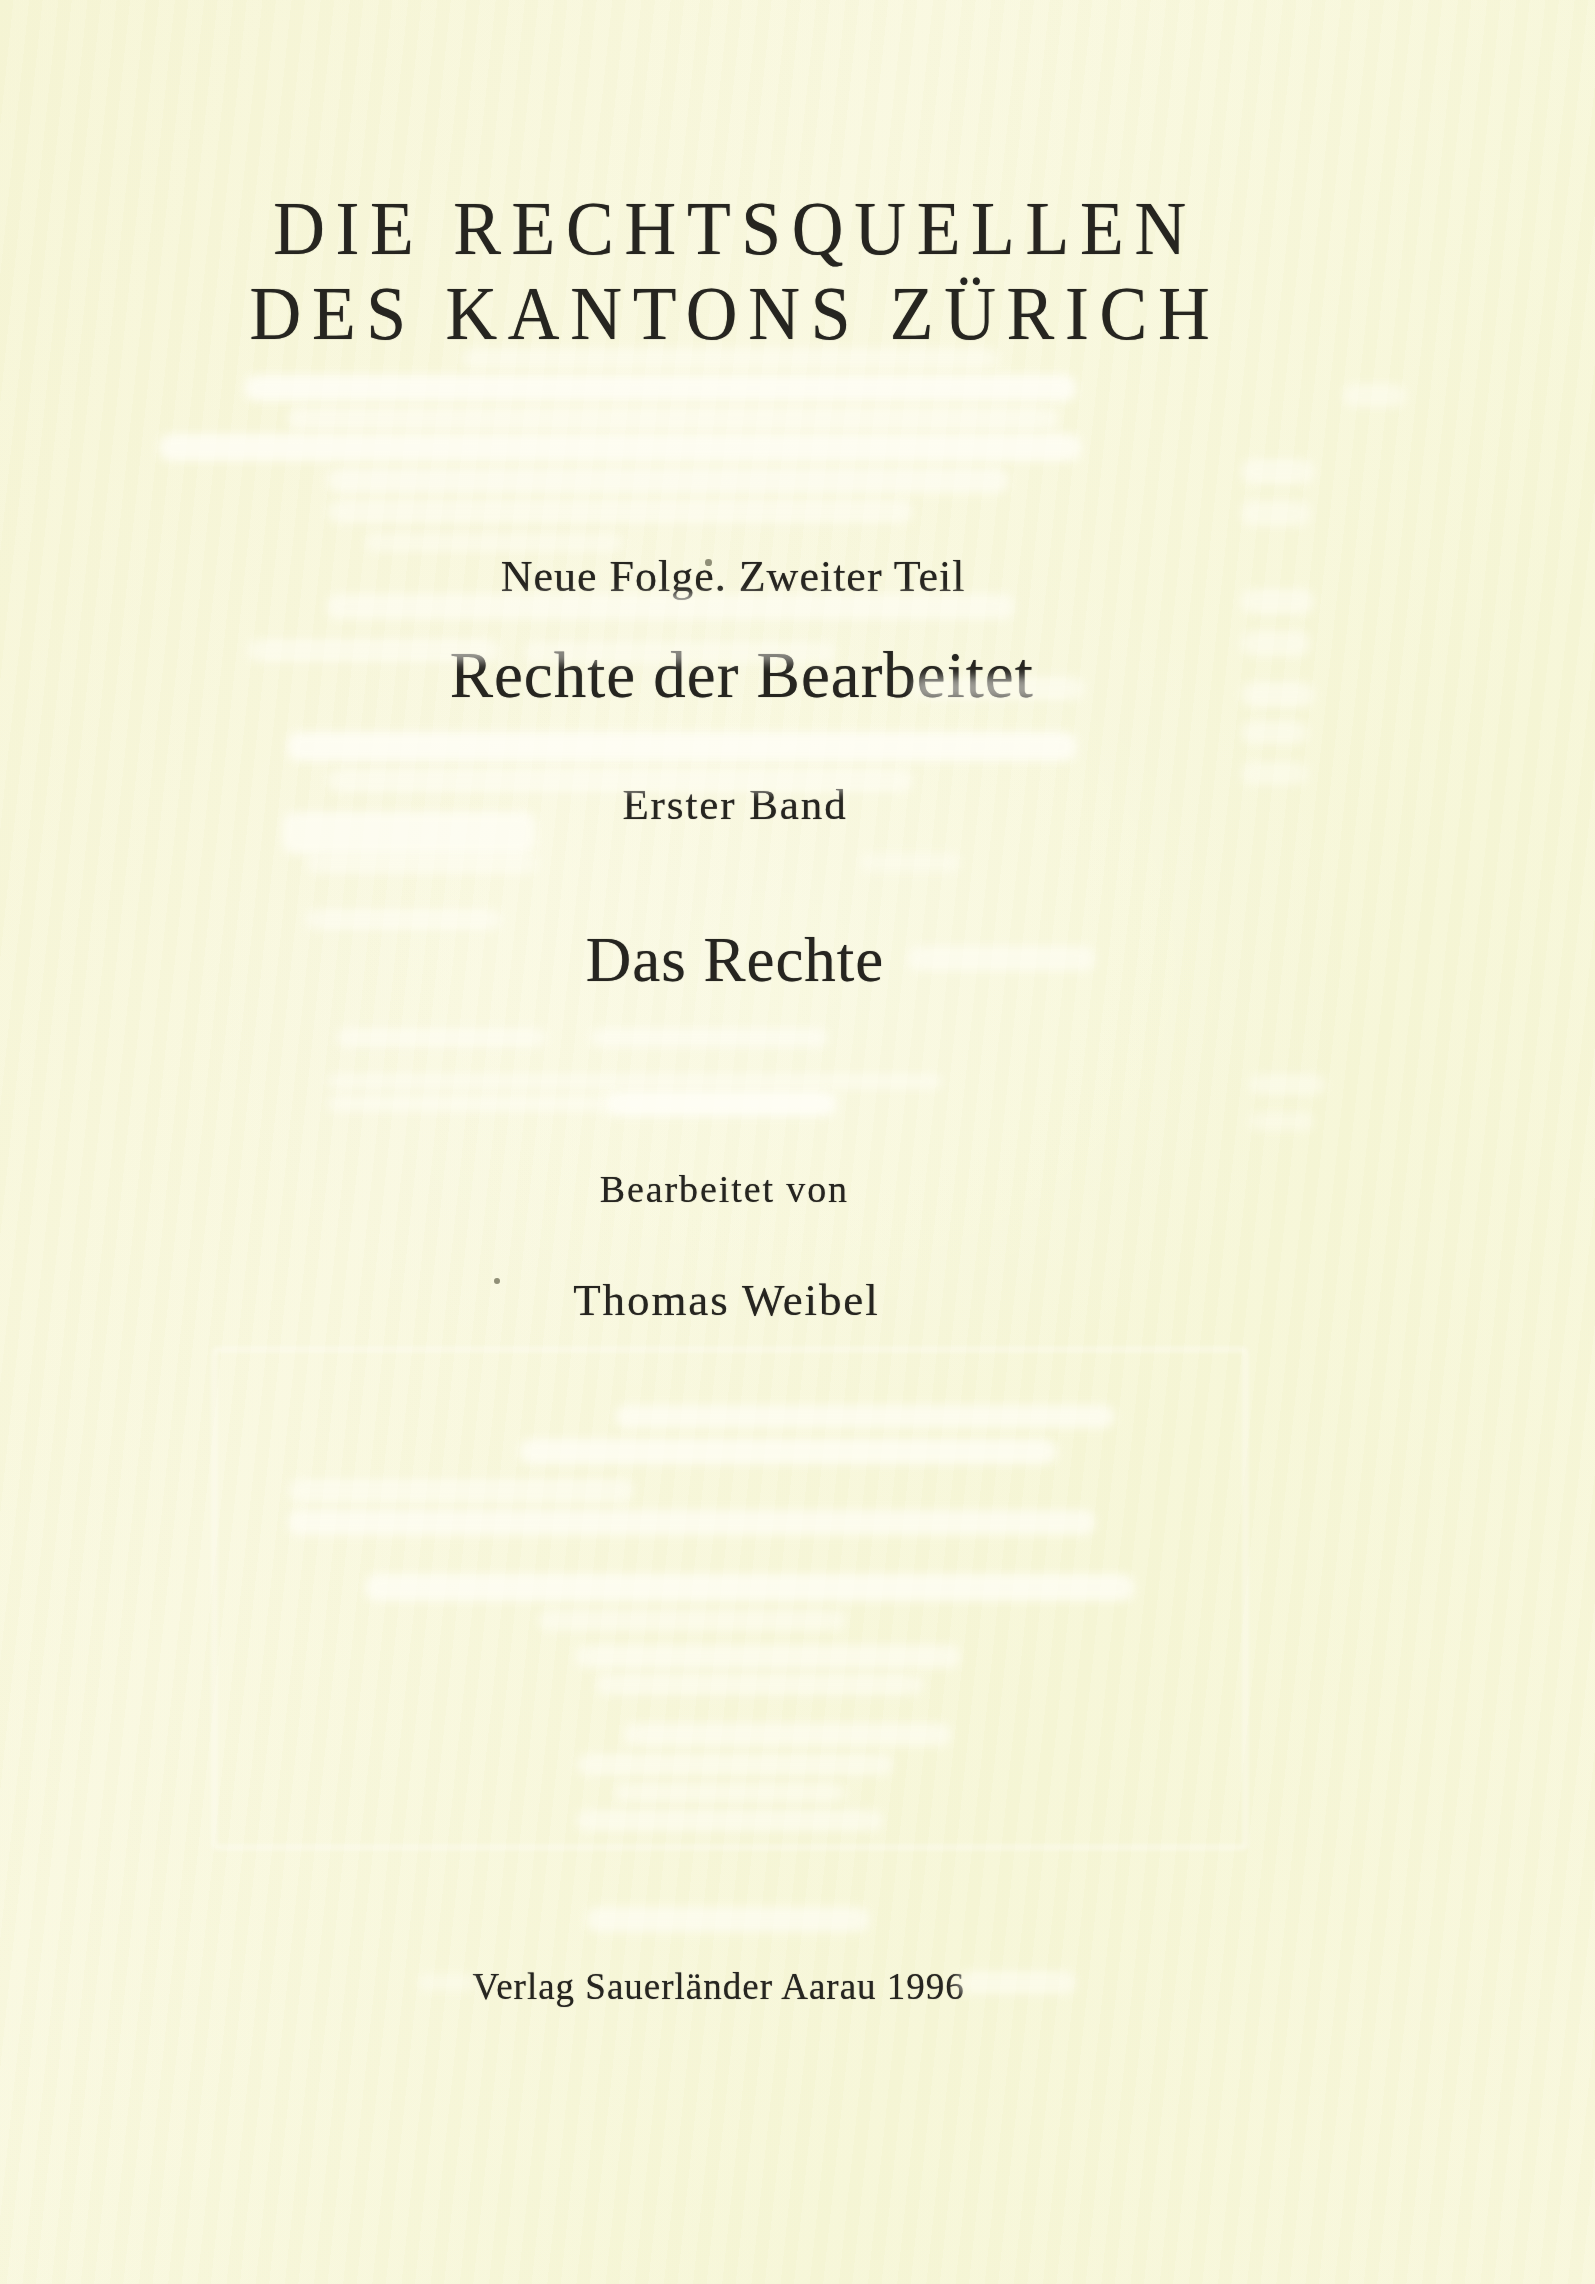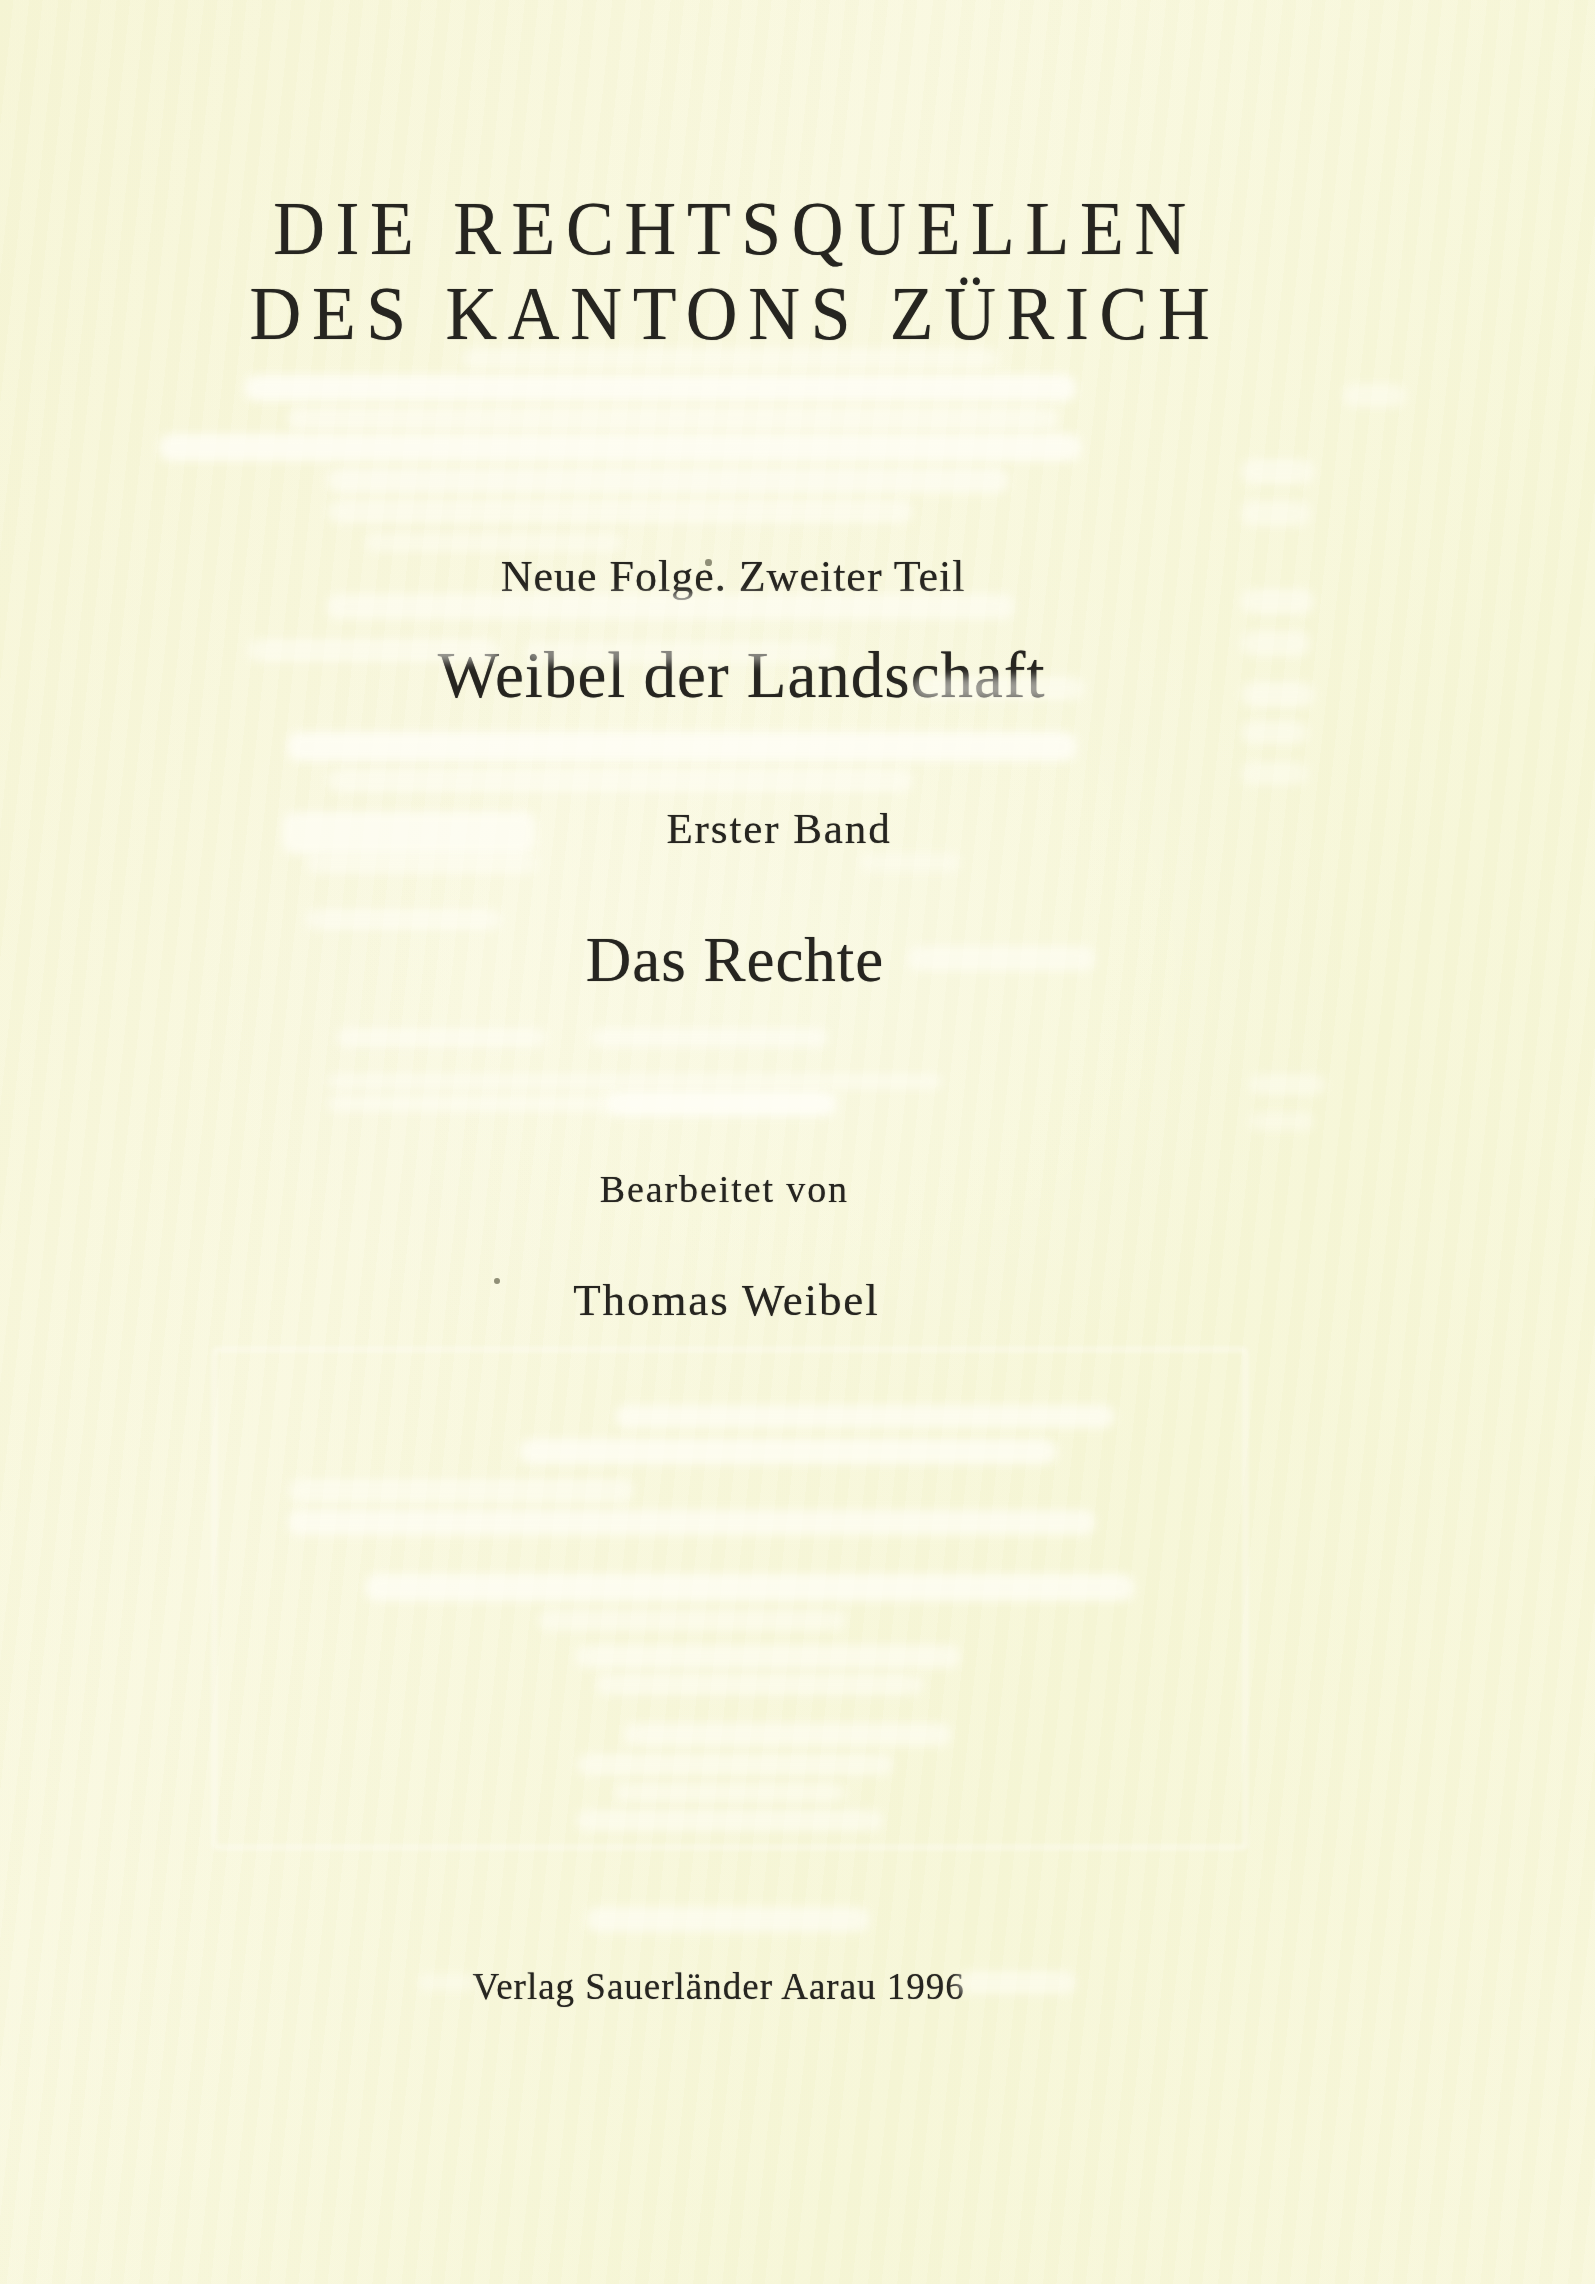--- a/index.html
+++ b/index.html
@@ -31,21 +31,21 @@
   }
   .title-line {
     font-size: 77px;
     letter-spacing: 11.5px;
     transform: scaleX(0.93);
   }
   #title1 { top: 184px; }
   #title2 { top: 269px; }
   #series   { top: 551px;  font-size: 44px; letter-spacing: 1px; margin-left: -1.9px; }
   #part     { top: 638px;  font-size: 65px; letter-spacing: 1px; margin-left: 6.7px; }
-  #volume   { top: 804px;  font-size: 43px; letter-spacing: 1.9px; padding-left: 44px; }
+  #volume   { top: 780px;  font-size: 43px; letter-spacing: 1.9px; }
   #voltitle { top: 924px;  font-size: 63px; letter-spacing: 1px; }
   #bearb    { top: 1167px; font-size: 38px; letter-spacing: 1.9px; margin-left: -10.6px; }
   #editor   { top: 1274px; font-size: 45px; letter-spacing: 1.9px; margin-left: -8.6px; }
   #imprint  { top: 1965px; font-size: 37px; letter-spacing: 1px; margin-left: -16.3px; }
 
   
   .g {
     position: absolute;
     background: #fffef6;
     border-radius: 11.5px;
@@ -76,21 +76,21 @@
 <body>
 
 <div class="scan">
 
   <div class="t title-line" id="title1">DIE RECHTSQUELLEN</div>
 
   <div class="t title-line" id="title2">DES KANTONS ZÜRICH</div>
 
   <div class="t" id="series">Neue Folge. Zweiter Teil</div>
 
-  <div class="t" id="part">Weibel der Landschaft</div>
+  <div class="t" id="part">Rechte der Bearbeitet</div>
 
   <div class="t" id="volume">Erster Band</div>
 
   <div class="t" id="voltitle">Das Rechte</div>
 
   <div class="t" id="bearb">Bearbeitet von</div>
 
   <div class="t" id="editor">Thomas Weibel</div>
 
   <div class="t" id="imprint">Verlag Sauerländer Aarau 1996</div>

